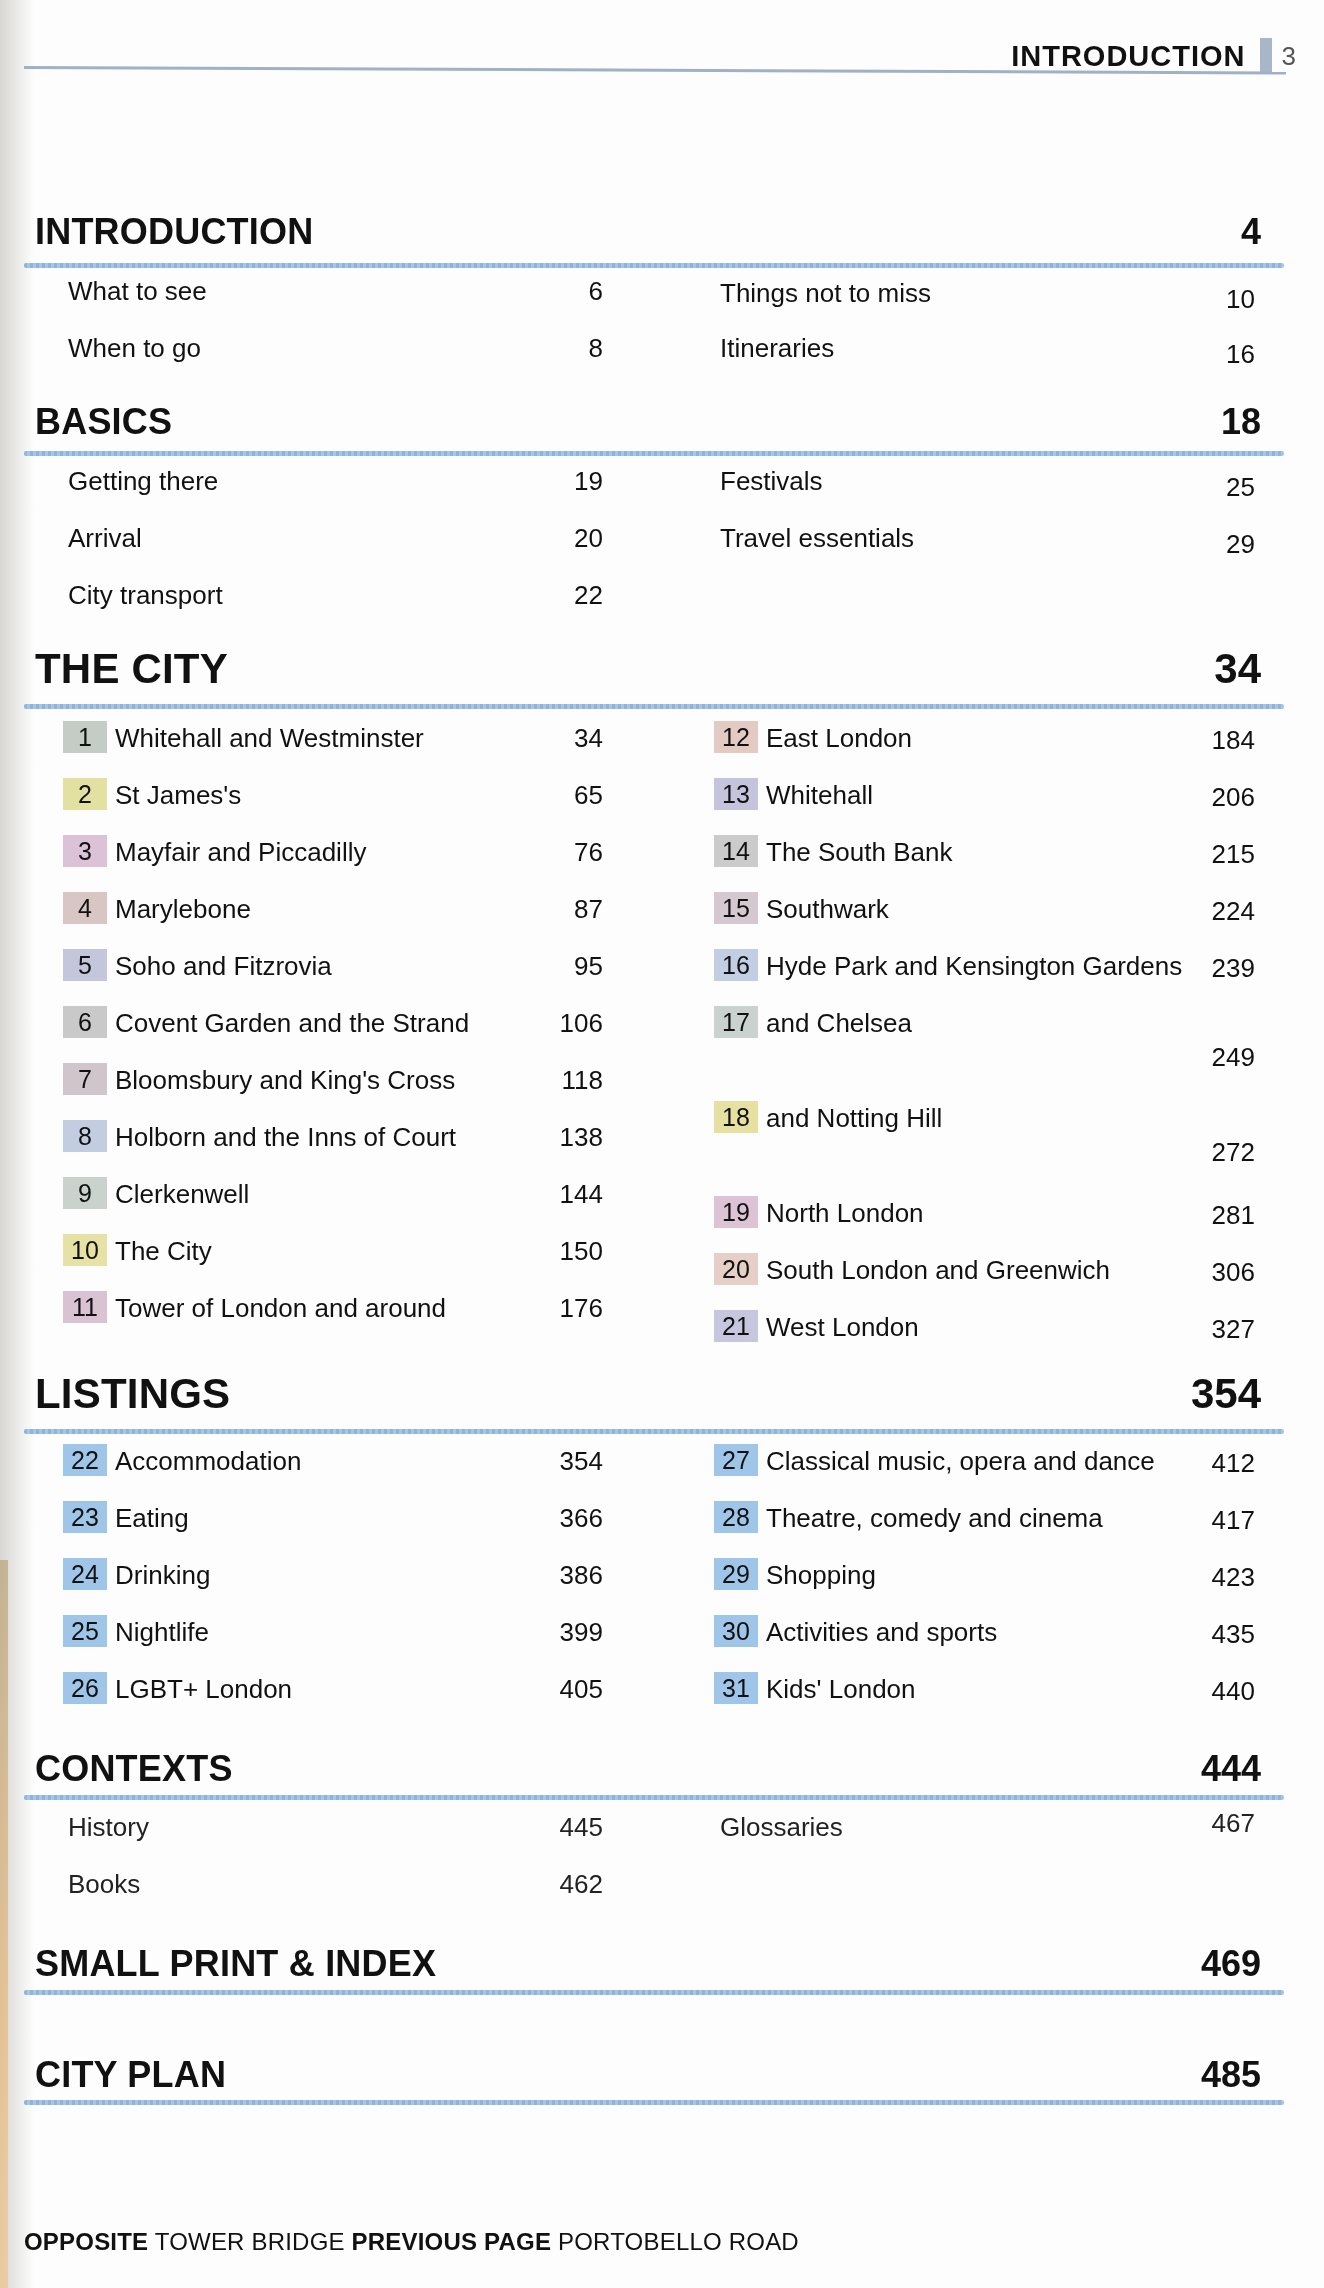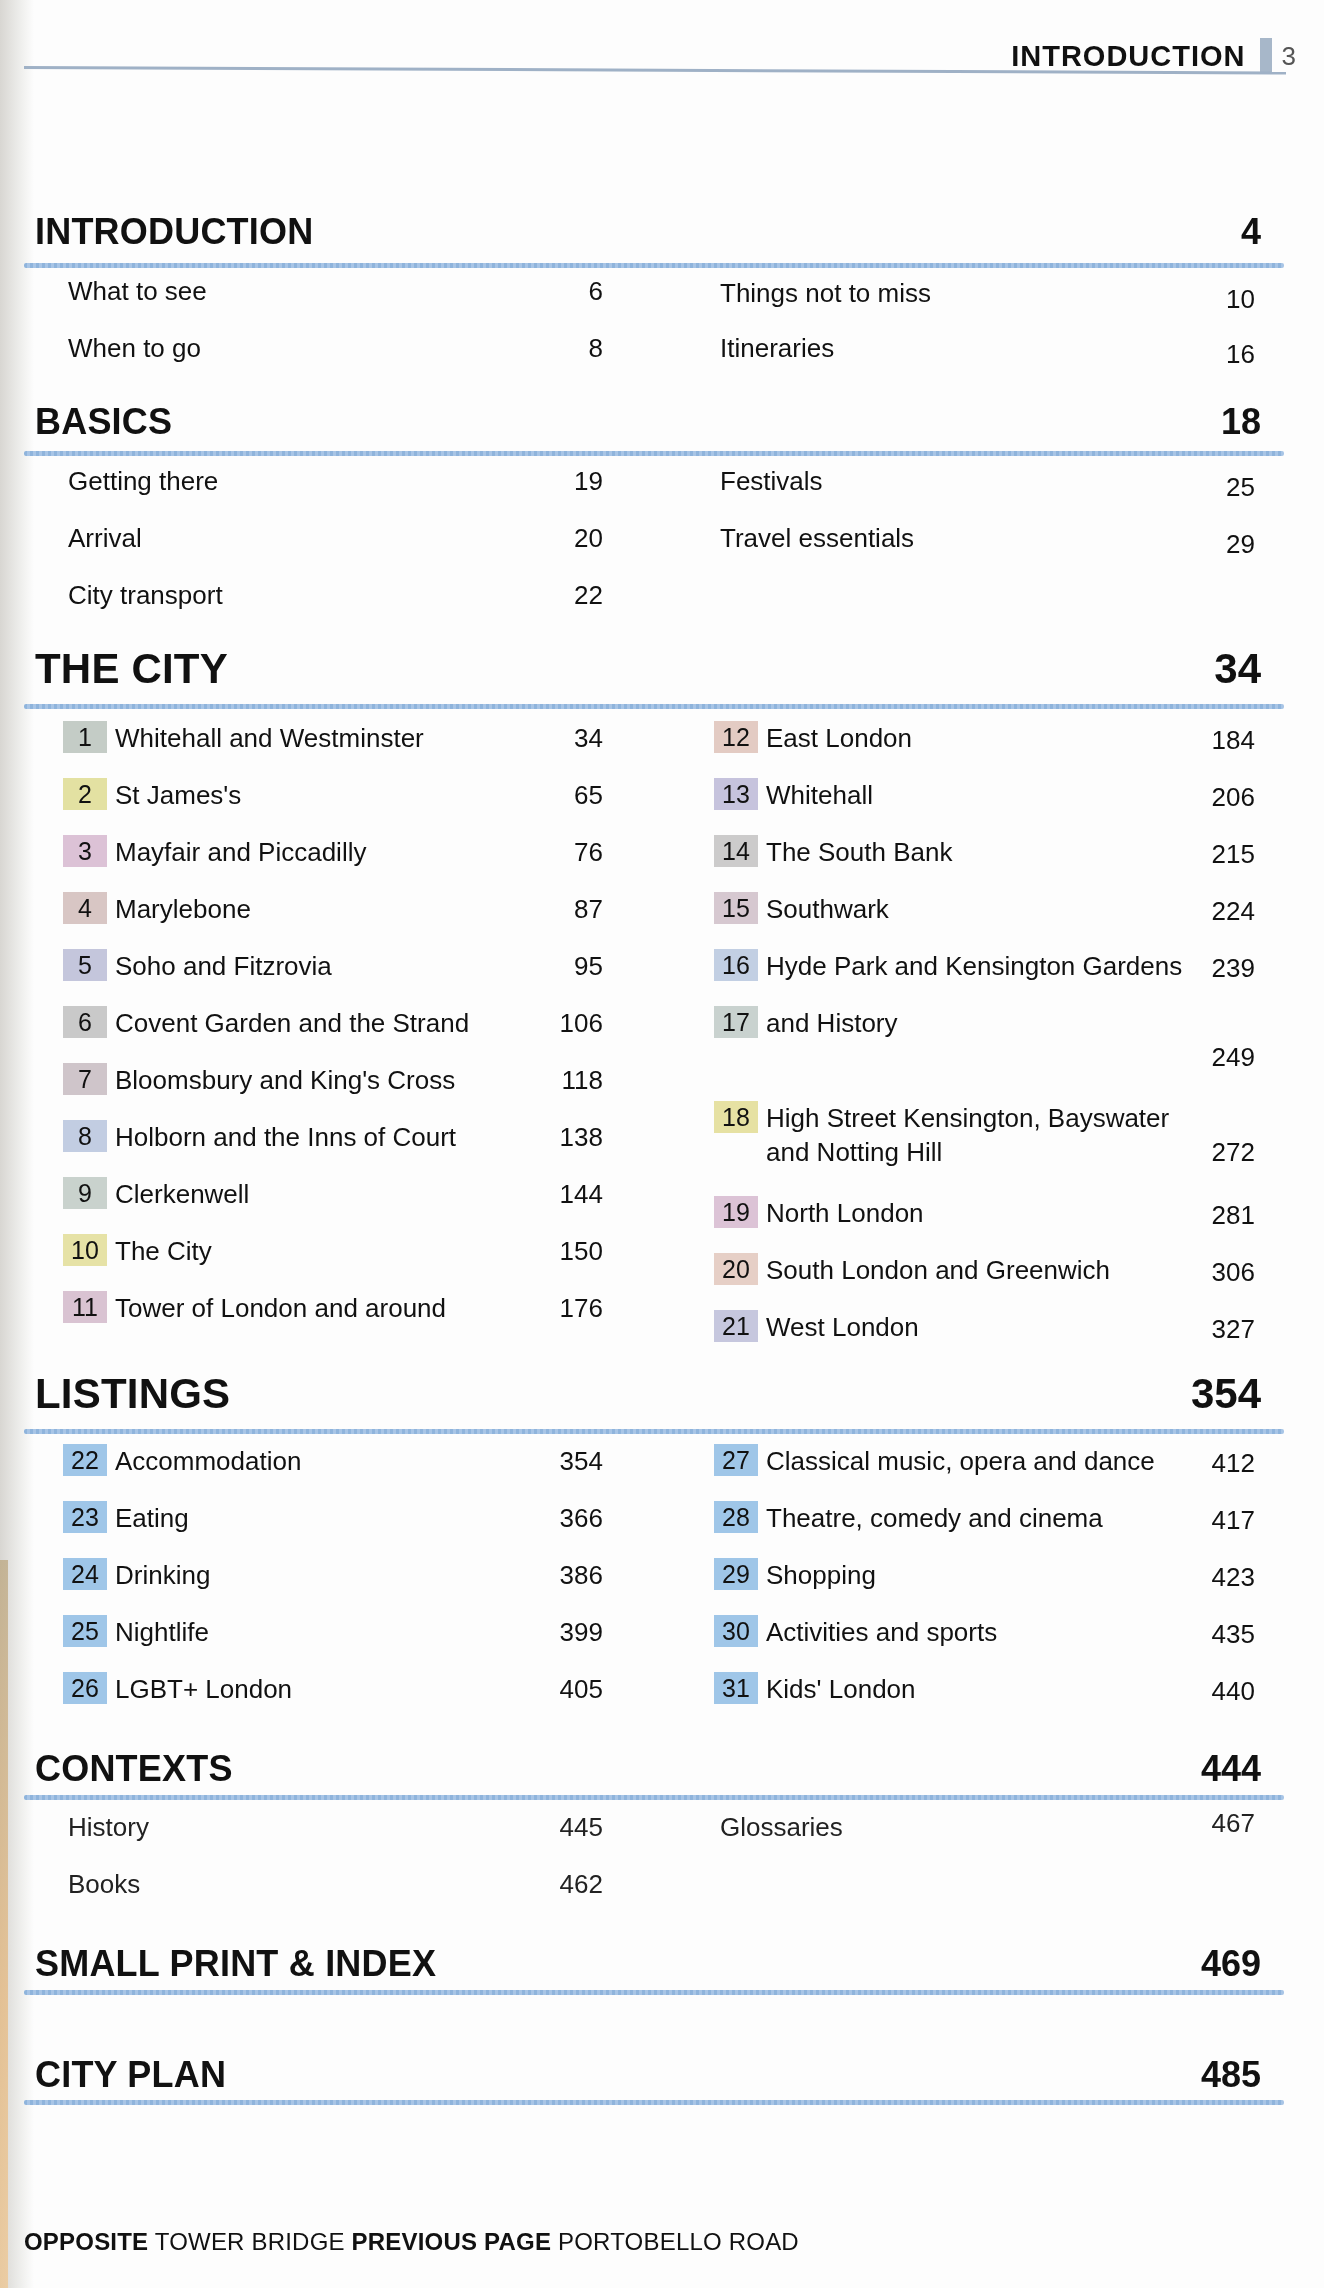--- a/index.html
+++ b/index.html
@@ -213,28 +213,27 @@
       <span class="cpg" style="top: 2px;">224</span>
     </div>
     <div class="chap right" style="top: 949px;">
       <span class="num" style="background: rgb(194, 207, 227);">16</span>
       <span class="ctitle">Hyde Park and Kensington Gardens</span>
       <span class="cpg" style="top: 2px;">239</span>
     </div>
     <div class="chap right two" style="top: 1006px;">
       <span class="num" style="background: rgb(201, 210, 207);">17</span>
       <span class="ctitle">
-        <div>and History</div>
+        <div>and Chelsea</div>
       </span>
       <span class="cpg">249</span>
     </div>
     <div class="chap right two" style="top: 1101px;">
       <span class="num" style="background: rgb(230, 225, 163);">18</span>
       <span class="ctitle">
-        <div>High Street Kensington, Bayswater</div>
         <div>and Notting Hill</div>
       </span>
       <span class="cpg">272</span>
     </div>
     <div class="chap right" style="top: 1196px;">
       <span class="num" style="background: rgb(220, 195, 214);">19</span>
       <span class="ctitle">North London</span>
       <span class="cpg" style="top: 2px;">281</span>
     </div>
     <div class="chap right" style="top: 1253px;">

